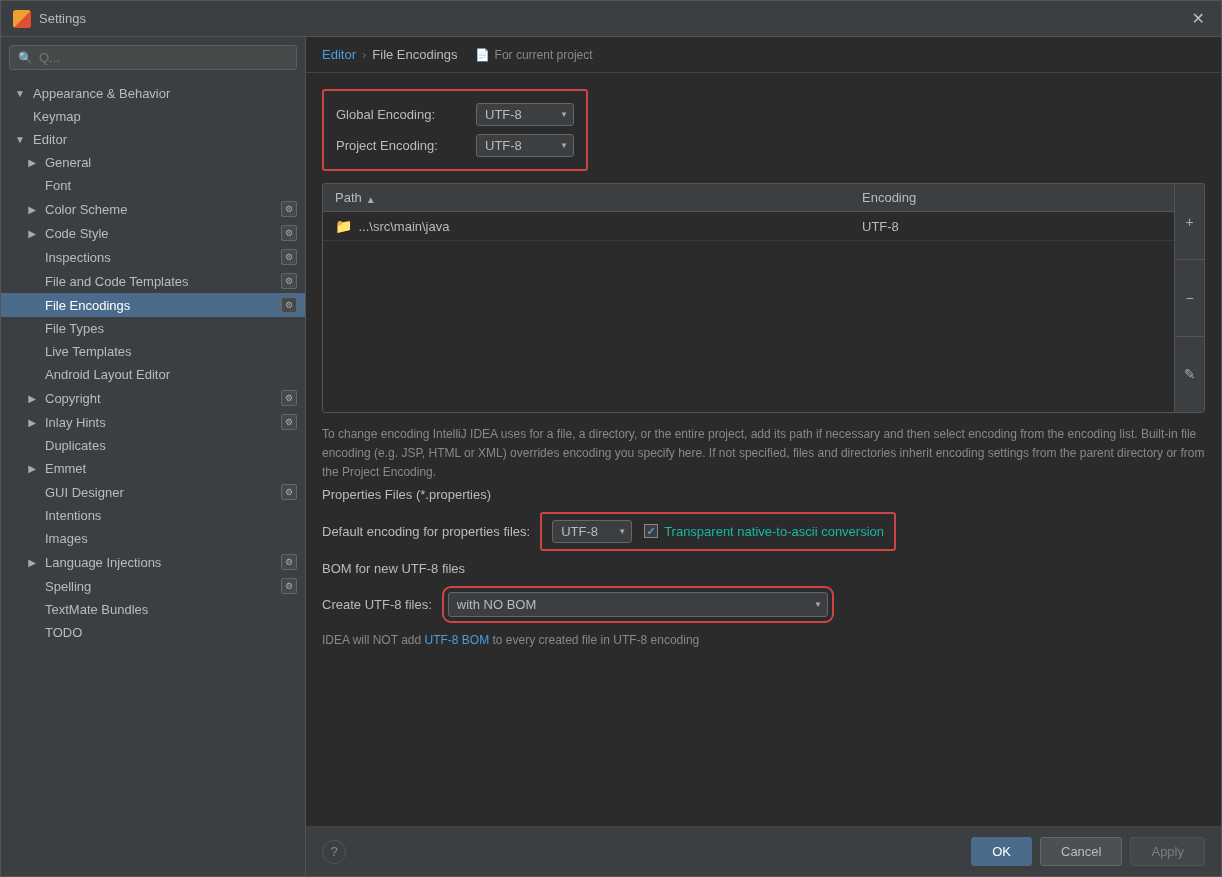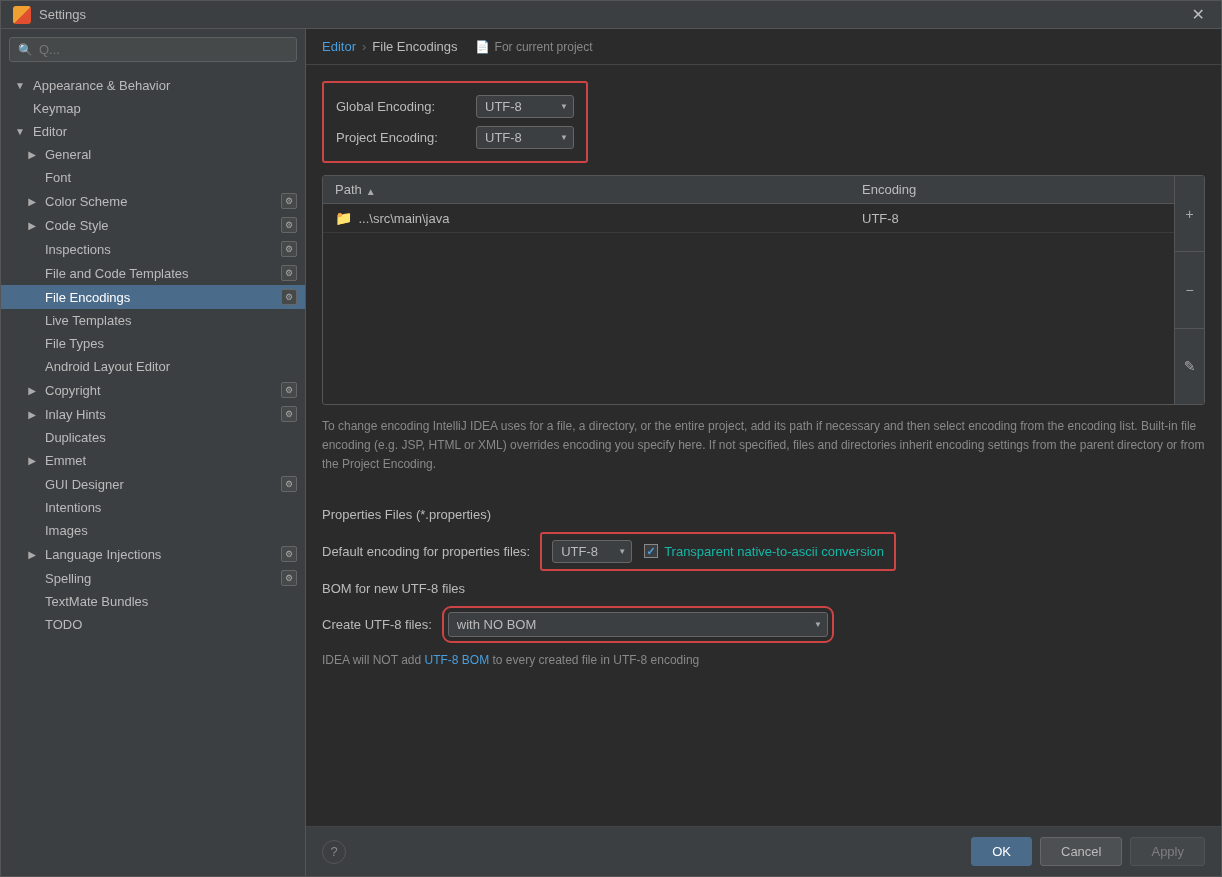--- a/index.html
+++ b/index.html
@@ -17,21 +17,21 @@
     .window {
       width: 1222px;
       height: 877px;
       background: #2b2b2b;
       border: 1px solid #555;
       display: flex;
       flex-direction: column;
     }
     .titlebar {
       background: #3c3f41;
-      height: 28px;
+      height: 36px;
       display: flex;
       align-items: center;
       padding: 0 12px;
       flex-shrink: 0;
       border-bottom: 1px solid #555;
     }
     .titlebar-icon {
       width: 18px;
       height: 18px;
       margin-right: 8px;
@@ -284,21 +284,21 @@
     .table-main {
       flex: 1;
       display: flex;
       flex-direction: column;
     }
     
     .info-text {
       color: #888;
       font-size: 12px;
       line-height: 1.6;
-      margin-bottom: 32px;
+      margin-bottom: 4px;
     }
     
     .section-title {
       color: #bbbbbb;
       font-size: 13px;
       margin-bottom: 10px;
     }
     .properties-row {
       display: flex;
       align-items: center;
@@ -483,26 +483,26 @@
         </div>
 
         <div class="nav-item nav-indent-1 selected">
           <span class="nav-icon"></span>
           <span>File Encodings</span>
           <span class="nav-badge">⚙</span>
         </div>
 
         <div class="nav-item nav-indent-1">
           <span class="nav-icon"></span>
+          <span>File Types</span>
+        </div>
+
+        <div class="nav-item nav-indent-1">
+          <span class="nav-icon"></span>
           <span>Live Templates</span>
-        </div>
-
-        <div class="nav-item nav-indent-1">
-          <span class="nav-icon"></span>
-          <span>File Types</span>
         </div>
 
         <div class="nav-item nav-indent-1">
           <span class="nav-icon"></span>
           <span>Android Layout Editor</span>
         </div>
 
         <div class="nav-item nav-indent-1">
           <span class="nav-icon expand">▶</span>
           <span>Copyright</span>

